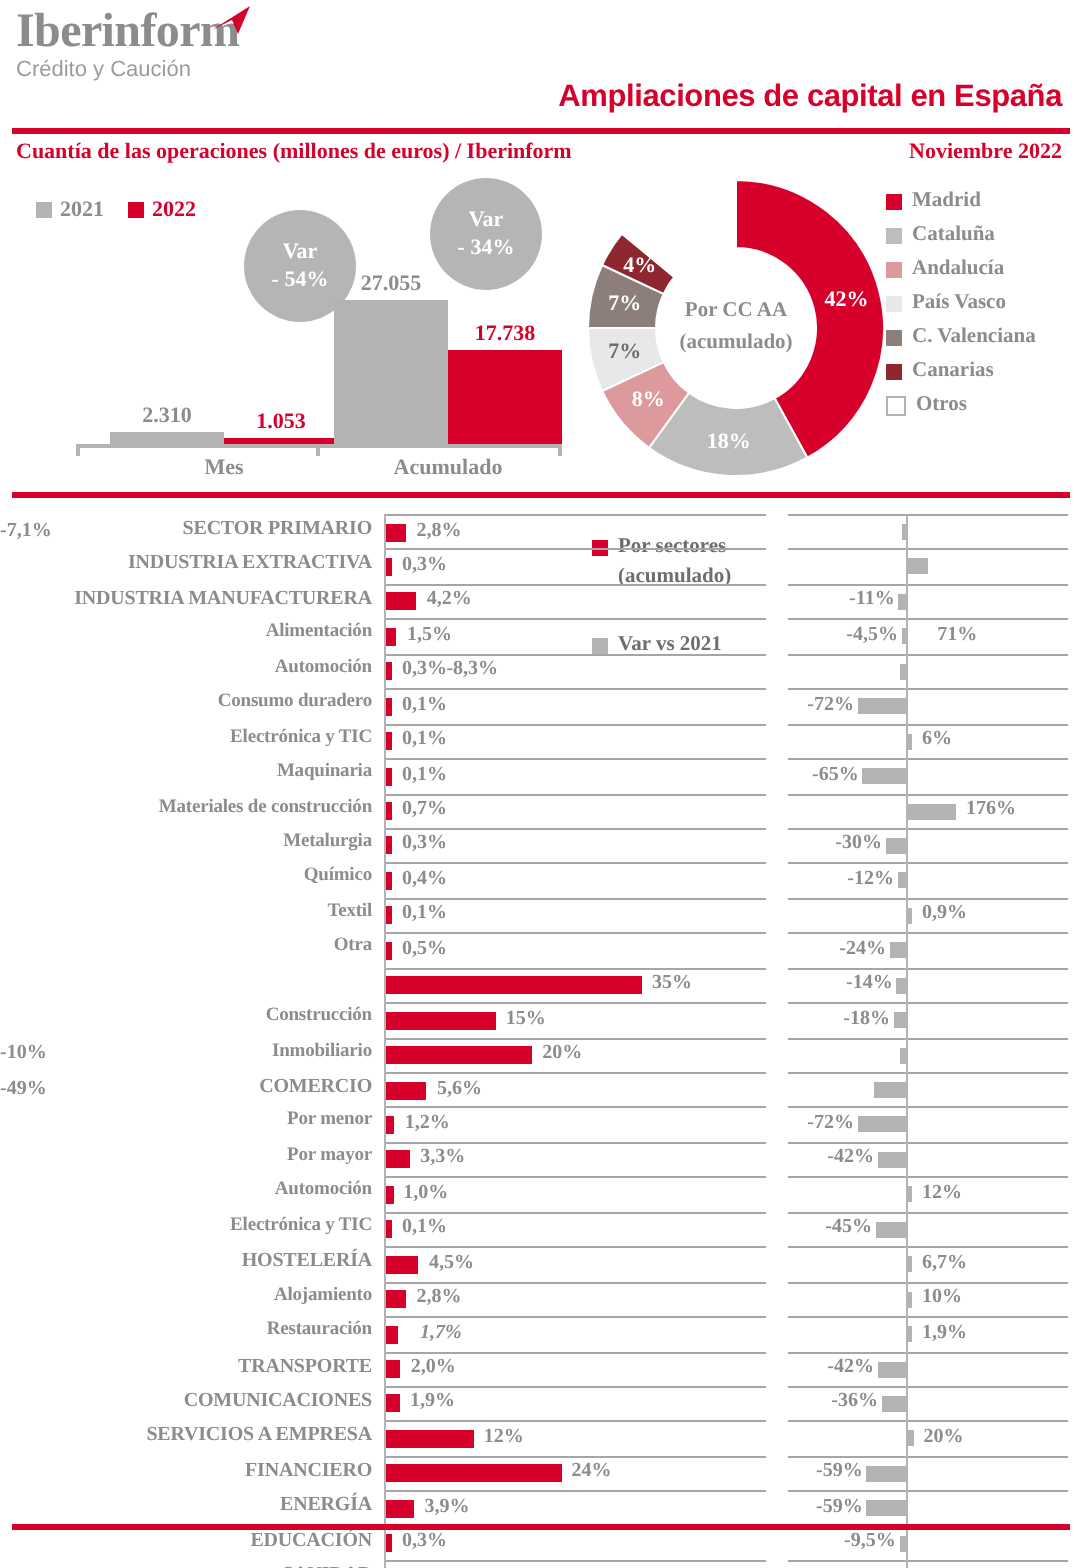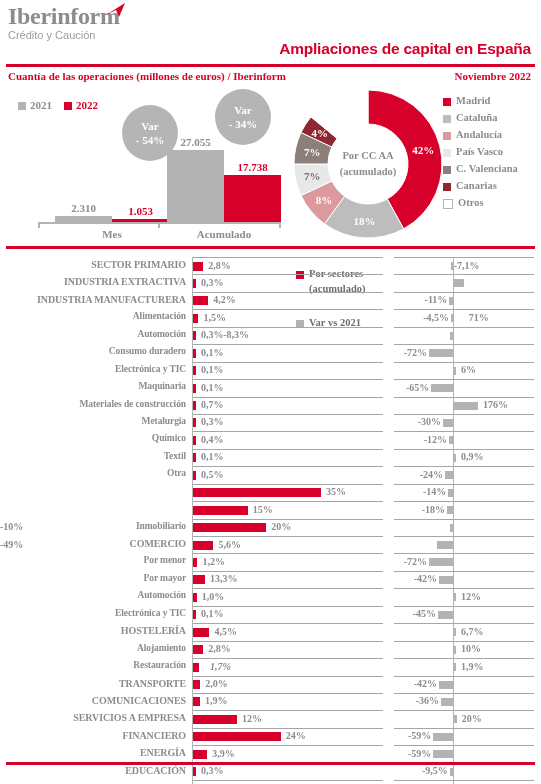--- a/index.html
+++ b/index.html
@@ -170,21 +170,21 @@
   </div>
 
   <div class="sectors" id="sector-rows">
       <div class="srow">
         <div class="gl-left"></div>
         <div class="gl-right"></div>
         <div class="slabel major">SECTOR PRIMARIO</div>
         <div class="rbar" style="width: 10.24px;"></div>
         <div class="rval" style="left: 208.24px;">2,8%</div>
         <div class="gbar" style="left: 450.633px; width: 2.36667px;"></div>
-        <div class="gval" style="left: 0px; width: 448.633px; text-align: right; margin-left: 31px;">-7,1%</div>
+        <div class="gval" style="left: 0px; width: 448.633px; text-align: left;">-7,1%</div>
       </div>
       <div class="srow">
         <div class="gl-left"></div>
         <div class="gl-right"></div>
         <div class="slabel major">INDUSTRIA EXTRACTIVA</div>
         <div class="rbar" style="width: 3px;"></div>
         <div class="rval" style="left: 201px;">0,3%</div>
         <div class="gbar" style="left: 454.2px; width: 9.68182px;"></div>
         <div class="gval" style="left: 468.682px; margin-top: 35px;">71%</div>
       </div>
@@ -291,20 +291,21 @@
         <div class="gl-left"></div>
         <div class="gl-right"></div>
         <div class="rbar" style="width: 128px;"></div>
         <div class="rval" style="left: 326px;">35%</div>
         <div class="gbar" style="left: 448.333px; width: 4.66667px;"></div>
         <div class="gval" style="left: 0px; width: 446.333px; text-align: right;">-14%</div>
       </div>
       <div class="srow">
         <div class="gl-left"></div>
         <div class="gl-right"></div>
+        <div class="slabel">Construcción</div>
         <div class="rbar" style="width: 54.8571px;"></div>
         <div class="rval" style="left: 252.857px;">15%</div>
         <div class="gbar" style="left: 447px; width: 6px;"></div>
         <div class="gval" style="left: 0px; width: 445px; text-align: right;">-18%</div>
       </div>
       <div class="srow">
         <div class="gl-left"></div>
         <div class="gl-right"></div>
         <div class="slabel">Inmobiliario</div>
         <div class="rbar" style="width: 73.1429px;"></div>
@@ -328,21 +329,21 @@
         <div class="rbar" style="width: 4.38857px;"></div>
         <div class="rval" style="left: 202.389px;">1,2%</div>
         <div class="gbar" style="left: 429px; width: 24px;"></div>
         <div class="gval" style="left: 0px; width: 427px; text-align: right;">-72%</div>
       </div>
       <div class="srow">
         <div class="gl-left"></div>
         <div class="gl-right"></div>
         <div class="slabel">Por mayor</div>
         <div class="rbar" style="width: 12.0686px;"></div>
-        <div class="rval" style="left: 210.069px;">13,3%</div>
+        <div class="rval" style="left: 210.069px;">3,3%</div>
         <div class="gbar" style="left: 439px; width: 14px;"></div>
         <div class="gval" style="left: 0px; width: 437px; text-align: right;">-42%</div>
       </div>
       <div class="srow">
         <div class="gl-left"></div>
         <div class="gl-right"></div>
         <div class="slabel">Automoción</div>
         <div class="rbar" style="width: 3.65714px;"></div>
         <div class="rval" style="left: 201.657px;">1,0%</div>
         <div class="gbar" style="left: 454.2px; width: 2px;"></div>

